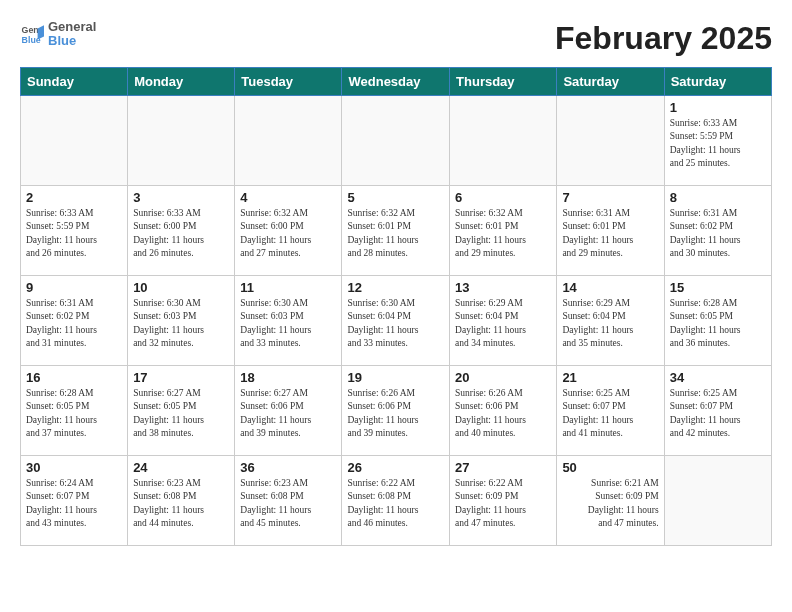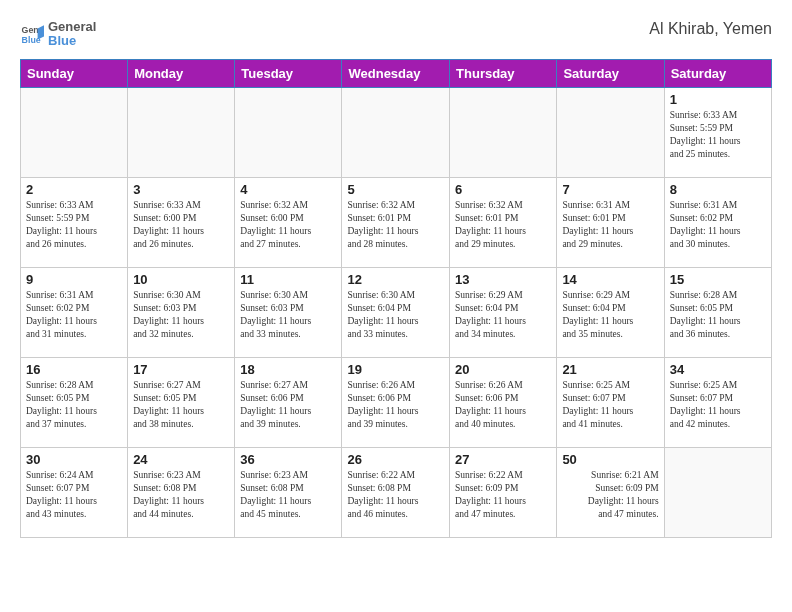--- a/index.html
+++ b/index.html
@@ -46,21 +46,21 @@
       font-size: 16px;
       font-weight: normal;
       color: #444;
     }
     .calendar {
       width: 100%;
       border-collapse: collapse;
       border: 1px solid #ccc;
     }
     .calendar th {
-      background-color: #a21caf;
+      background-color: #0f766e;
       color: #fff;
       font-size: 13px;
       font-weight: bold;
       padding: 6px 6px;
       text-align: left;
       border: 1px solid #3a7fc0;
     }
     .calendar td {
       vertical-align: top;
       width: 108px;
@@ -100,21 +100,21 @@
       <text x="2" y="14" font-size="11" font-weight="bold" fill="#555">General</text>
       <text x="2" y="26" font-size="11" font-weight="bold" fill="#4a90d9">Blue</text>
       <polygon points="22,8 30,4 30,18 22,22" fill="#4a90d9"></polygon>
     </svg>
     <div class="logo-text">
       <span>General</span>
       <span>Blue</span>
     </div>
   </div>
   <div class="title-block">
-    <h2>Al Khirab, Yemen</h2>
+    <h1>February 2025</h1>
   </div>
 </div>
 
 <table class="calendar">
   <thead>
     <tr>
     <th>Sunday</th>
         <th>Monday</th>
         <th>Tuesday</th>
         <th>Wednesday</th>

